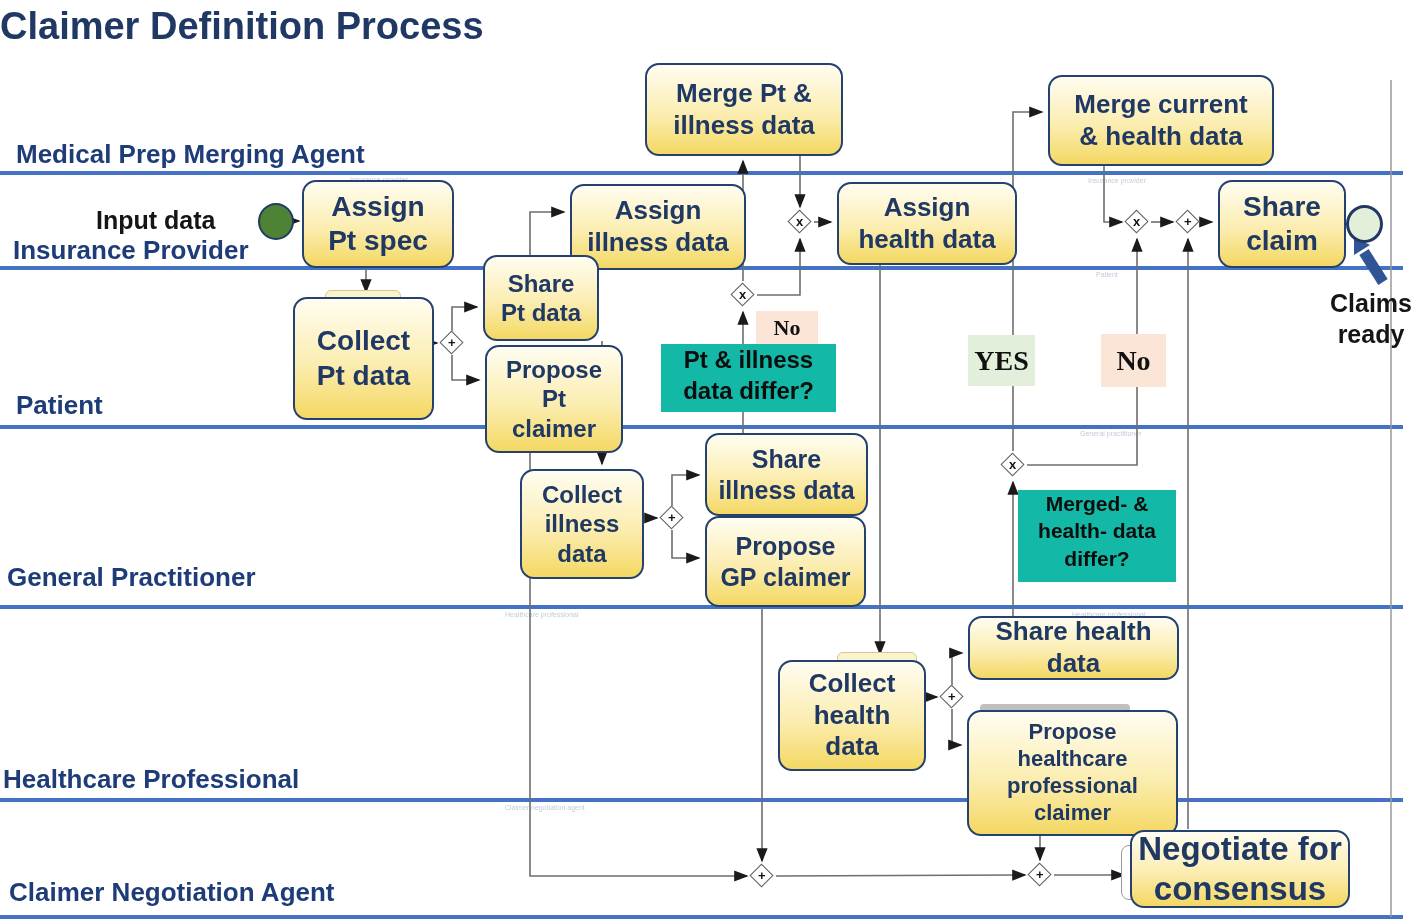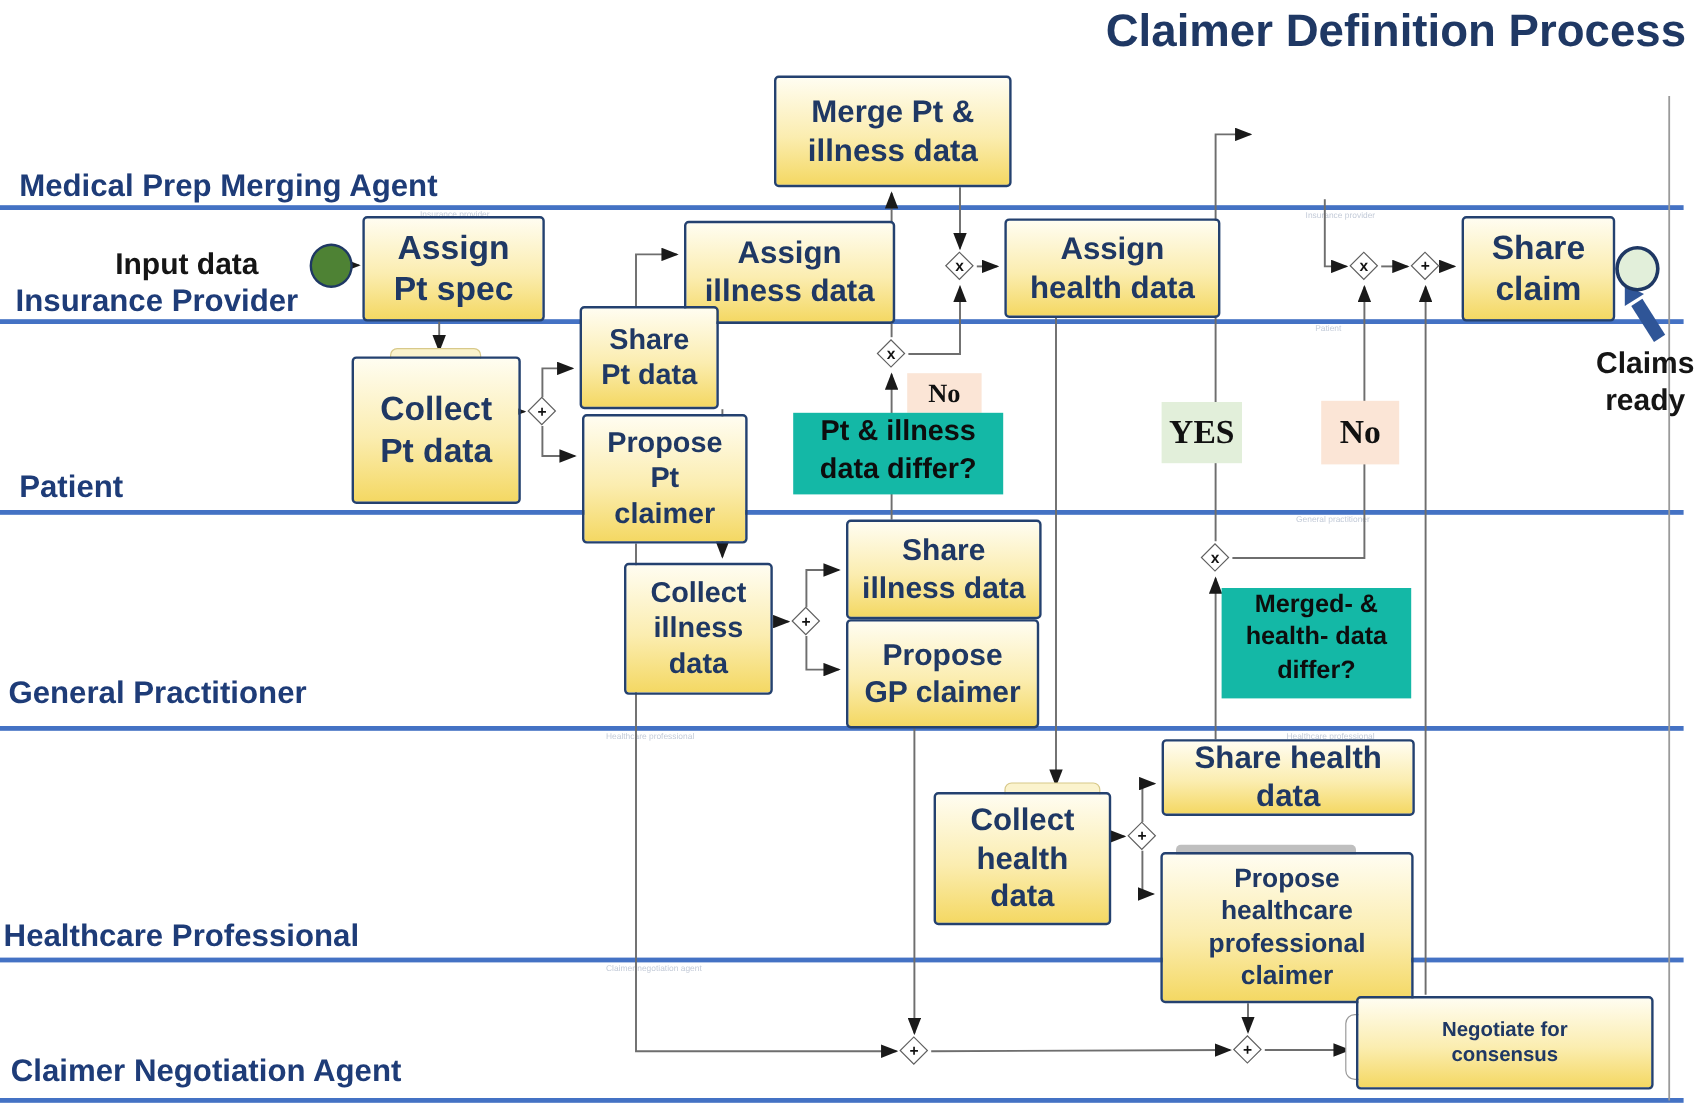--- a/index.html
+++ b/index.html
@@ -1,25 +1,25 @@
 <!DOCTYPE html>
 <html><head>
 <meta charset="utf-8">
 <style>
   html,body{margin:0;padding:0;background:#ffffff;}
   #canvas{position:relative;width:1419px;height:923px;background:#ffffff;overflow:hidden;
           font-family:"Liberation Sans", sans-serif;}
-  .title{position:absolute;left:0;top:5px;width:1405px;text-align:right;font-size:38px;
+  .title{position:absolute;left:0;top:5px;width:1405px;text-align:left;font-size:38px;
          font-weight:bold;color:#1F3864;z-index:5;}
   .lane-line{position:absolute;left:0;width:1403px;height:4px;background:#4472C4;z-index:1;}
   .lane-label{position:absolute;color:#1E3C78;font-weight:bold;font-size:26px;white-space:nowrap;z-index:2;}
   .watermark{position:absolute;font-size:7px;color:#9AA7BD;opacity:.6;z-index:1;white-space:nowrap;}
   #edges{position:absolute;left:0;top:0;z-index:2;}
   .node{position:absolute;background:linear-gradient(180deg,#FFFDF1 0%,#FBEDB0 55%,#F4D863 100%);
-        border:2.5px solid #24416F;border-radius:4px;display:flex;align-items:center;justify-content:center;
+        border:2.5px solid #24416F;border-radius:14px;display:flex;align-items:center;justify-content:center;
         text-align:center;color:#1F3864;font-weight:bold;white-space:pre-line;line-height:1.22;z-index:3;
         box-sizing:border-box;}
   .stack{position:absolute;z-index:2;box-sizing:border-box;}
   .gw{position:absolute;width:15px;height:15px;background:#ffffff;border:1.5px solid #5f5f5f;
       transform:rotate(45deg);z-index:3;display:flex;align-items:center;justify-content:center;}
   .gw span{transform:rotate(-45deg);font-weight:bold;font-size:13px;color:#111;line-height:1;}
   .event{position:absolute;border-radius:50%;z-index:3;box-sizing:border-box;}
   .start-event{background:#4E8234;border:2.5px solid #1F3864;}
   .end-event{background:#E2EFDA;border:3px solid #1F3864;}
   .qlabel{position:absolute;font-weight:bold;color:#0D0D0D;text-align:center;white-space:pre-line;
@@ -108,20 +108,22 @@
 
   <div class="stack" style="left:325px;top:290px;width:76px;height:16px;background:#FBF3CD;border:1px solid #D8C98A;border-radius:6px;"></div>
   <div class="stack" style="left:837px;top:652px;width:80px;height:16px;background:#FBF3CD;border:1px solid #D8C98A;border-radius:6px;"></div>
   <div class="stack" style="left:980px;top:704px;width:150px;height:12px;background:#BFBFBF;border-radius:4px;"></div>
   <div class="stack" style="left:1121px;top:845px;width:22px;height:55px;background:#ffffff;border:1.5px solid #9a9a9a;border-radius:8px;"></div>
 
   <div class="node" style="left:302px;top:180px;width:152px;height:88px;font-size:28px;">Assign
 Pt spec</div>
   <div class="node" style="left:645px;top:63px;width:198px;height:93px;font-size:26px;">Merge Pt &amp;
 illness data</div>
+  <div class="node" style="left:1048px;top:75px;width:226px;height:91px;font-size:26px;">Merge current
+&amp; health data</div>
   <div class="node" style="left:570px;top:184px;width:176px;height:86px;font-size:26px;">Assign
 illness data</div>
   <div class="node" style="left:837px;top:182px;width:180px;height:83px;font-size:26px;">Assign
 health data</div>
   <div class="node" style="left:1218px;top:180px;width:128px;height:88px;font-size:28px;">Share
 claim</div>
   <div class="node" style="left:293px;top:297px;width:141px;height:123px;font-size:28px;">Collect
 Pt data</div>
   <div class="node" style="left:483px;top:255px;width:116px;height:86px;font-size:24px;">Share
 Pt data</div>
@@ -137,21 +139,21 @@
 GP claimer</div>
   <div class="node" style="left:778px;top:660px;width:148px;height:111px;font-size:26px;">Collect
 health
 data</div>
   <div class="node" style="left:968px;top:616px;width:211px;height:64px;font-size:26px;">Share health
 data</div>
   <div class="node" style="left:967px;top:710px;width:211px;height:126px;font-size:22px;">Propose
 healthcare
 professional
 claimer</div>
-  <div class="node" style="left:1130px;top:830px;width:248px;height:78px;font-size:17px;">Negotiate for
+  <div class="node" style="left:1130px;top:830px;width:220px;height:78px;font-size:33px;">Negotiate for
 consensus</div>
 
   <div class="gw" style="left:443px;top:334px;">
       <span>+</span>
     </div>
   <div class="gw" style="left:663px;top:509px;">
       <span>+</span>
     </div>
   <div class="gw" style="left:943px;top:688px;">
       <span>+</span>

